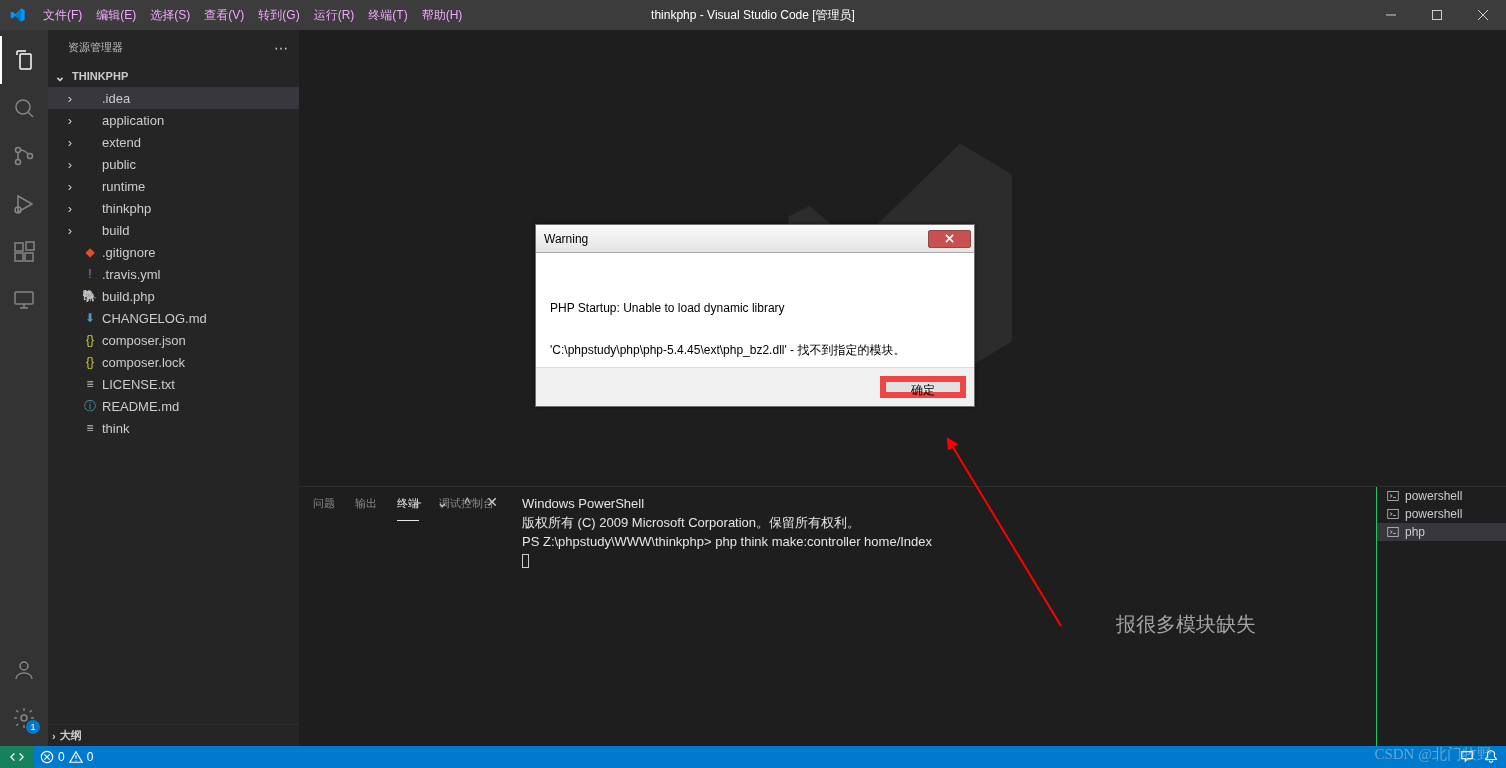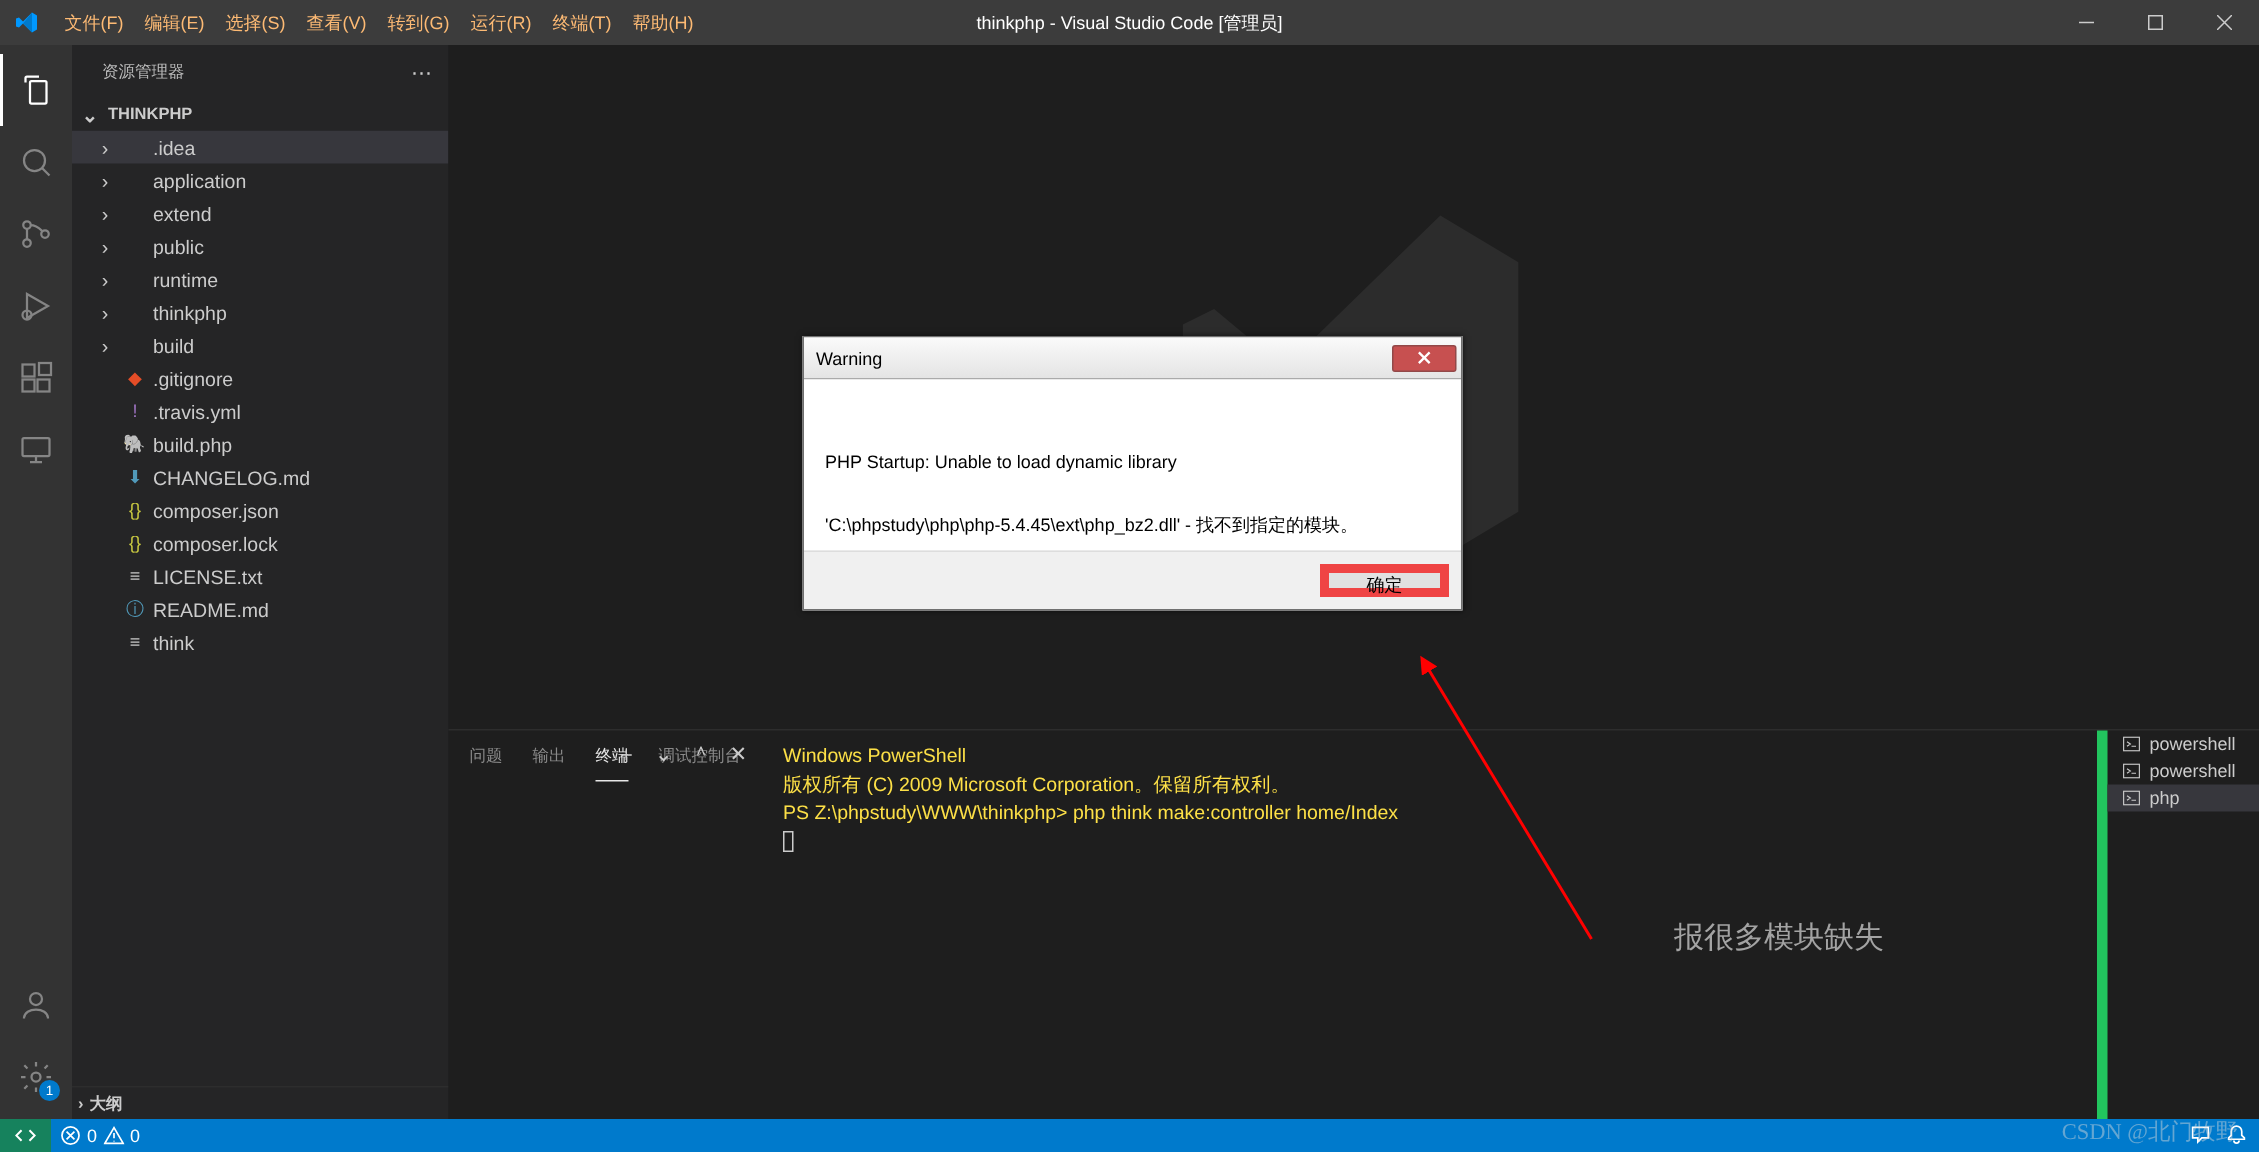--- a/index.html
+++ b/index.html
@@ -1,21 +1,21 @@
 <!DOCTYPE html>
 <html><head>
 <meta charset="utf-8">
 <style>
   *{box-sizing:border-box;margin:0;padding:0;font-family:"Segoe UI","Microsoft YaHei",sans-serif;}
   body{background:#1e1e1e;color:#ccc;width:1506px;height:768px;overflow:hidden;font-size:13px;position:relative;}
   .titlebar{height:30px;background:#3c3c3c;display:flex;align-items:center;color:#ccc;position:relative;}
   .titlebar .vs-logo{width:35px;display:flex;align-items:center;justify-content:center;}
   .titlebar .vs-logo svg{width:16px;height:16px;}
   .menu{display:flex;gap:2px;padding-left:2px;}
-  .menu-item{padding:4px 6px;cursor:default;font-size:12px;color:#fdba74;}
+  .menu-item{padding:4px 6px;cursor:default;font-size:12px;color:#f0abfc;}
   .titlebar .title{position:absolute;left:50%;transform:translateX(-50%);font-size:12px;color:#ffffff;}
   .win-controls{position:absolute;right:0;top:0;display:flex;height:30px;}
   .win-ctrl{width:46px;display:flex;align-items:center;justify-content:center;color:#ccc;}
   .main{display:flex;height:calc(100% - 30px - 22px);}
   .activitybar{width:48px;background:#333;display:flex;flex-direction:column;align-items:center;padding-top:6px;position:relative;}
   .ab-icon{width:48px;height:48px;display:flex;align-items:center;justify-content:center;color:#858585;position:relative;}
   .ab-icon.active{color:#fff;}
   .ab-icon.active::before{content:"";position:absolute;left:0;top:0;bottom:0;width:2px;background:#fff;}
   .ab-icon svg{width:24px;height:24px;}
   .ab-bottom{position:absolute;bottom:4px;left:0;width:48px;}
@@ -42,22 +42,22 @@
   .editor-bg{flex:1;display:flex;align-items:center;justify-content:center;}
   .editor-bg svg{width:260px;height:260px;opacity:0.06;}
   .panel{height:260px;border-top:1px solid #2d2d2d;display:flex;flex-direction:row;}
   .panel-tabs{height:32px;display:flex;align-items:center;padding:0 14px;gap:20px;position:relative;}
   .panel-tab{font-size:11px;color:#8a8a8a;padding:4px 0;cursor:pointer;position:relative;}
   .panel-tab.active{color:#e7e7e7;}
   .panel-tab.active::after{content:"";position:absolute;left:0;right:0;bottom:-6px;height:1px;background:#e7e7e7;}
   .panel-actions{position:absolute;right:10px;display:flex;gap:12px;color:#ccc;font-size:14px;}
   .panel-actions span{cursor:pointer;}
   .panel-body{flex:1;display:flex;}
-  .terminal{flex:1;font-family:Consolas,monospace;font-size:13px;color:#fde047;padding:8px 14px;line-height:1.45;white-space:pre;overflow:hidden;}
-  .term-sidebar{width:108px;border-left:7px solid #22c55e;}
+  .terminal{flex:1;font-family:Consolas,monospace;font-size:13px;color:#e5e5e5;padding:8px 14px;line-height:1.45;white-space:pre;overflow:hidden;}
+  .term-sidebar{width:130px;border-left:1px solid #22c55e;}
   .ts-item{display:flex;align-items:center;gap:6px;padding:2px 10px;font-size:12px;color:#ccc;cursor:pointer;}
   .ts-item.active{background:#37373d;}
   .ts-ico{width:12px;height:12px;}
   .outline{height:22px;border-top:1px solid #2d2d2d;display:flex;align-items:center;gap:4px;padding-left:4px;font-size:11px;font-weight:700;color:#ccc;cursor:pointer;}
   .statusbar{height:22px;background:#007acc;color:#fff;display:flex;align-items:center;font-size:12px;}
   .sb-remote{height:22px;background:#16825d;width:34px;display:flex;align-items:center;justify-content:center;}
   .sb-seg{padding:0 6px;display:flex;align-items:center;gap:4px;cursor:pointer;}
   .sb-right{margin-left:auto;display:flex;align-items:center;padding-right:8px;gap:10px;}
   
   .dialog{position:absolute;top:224px;left:535px;width:440px;background:#fff;border:1px solid #707070;box-shadow:0 0 4px rgba(0,0,0,.6);font-size:12px;color:#000;}

